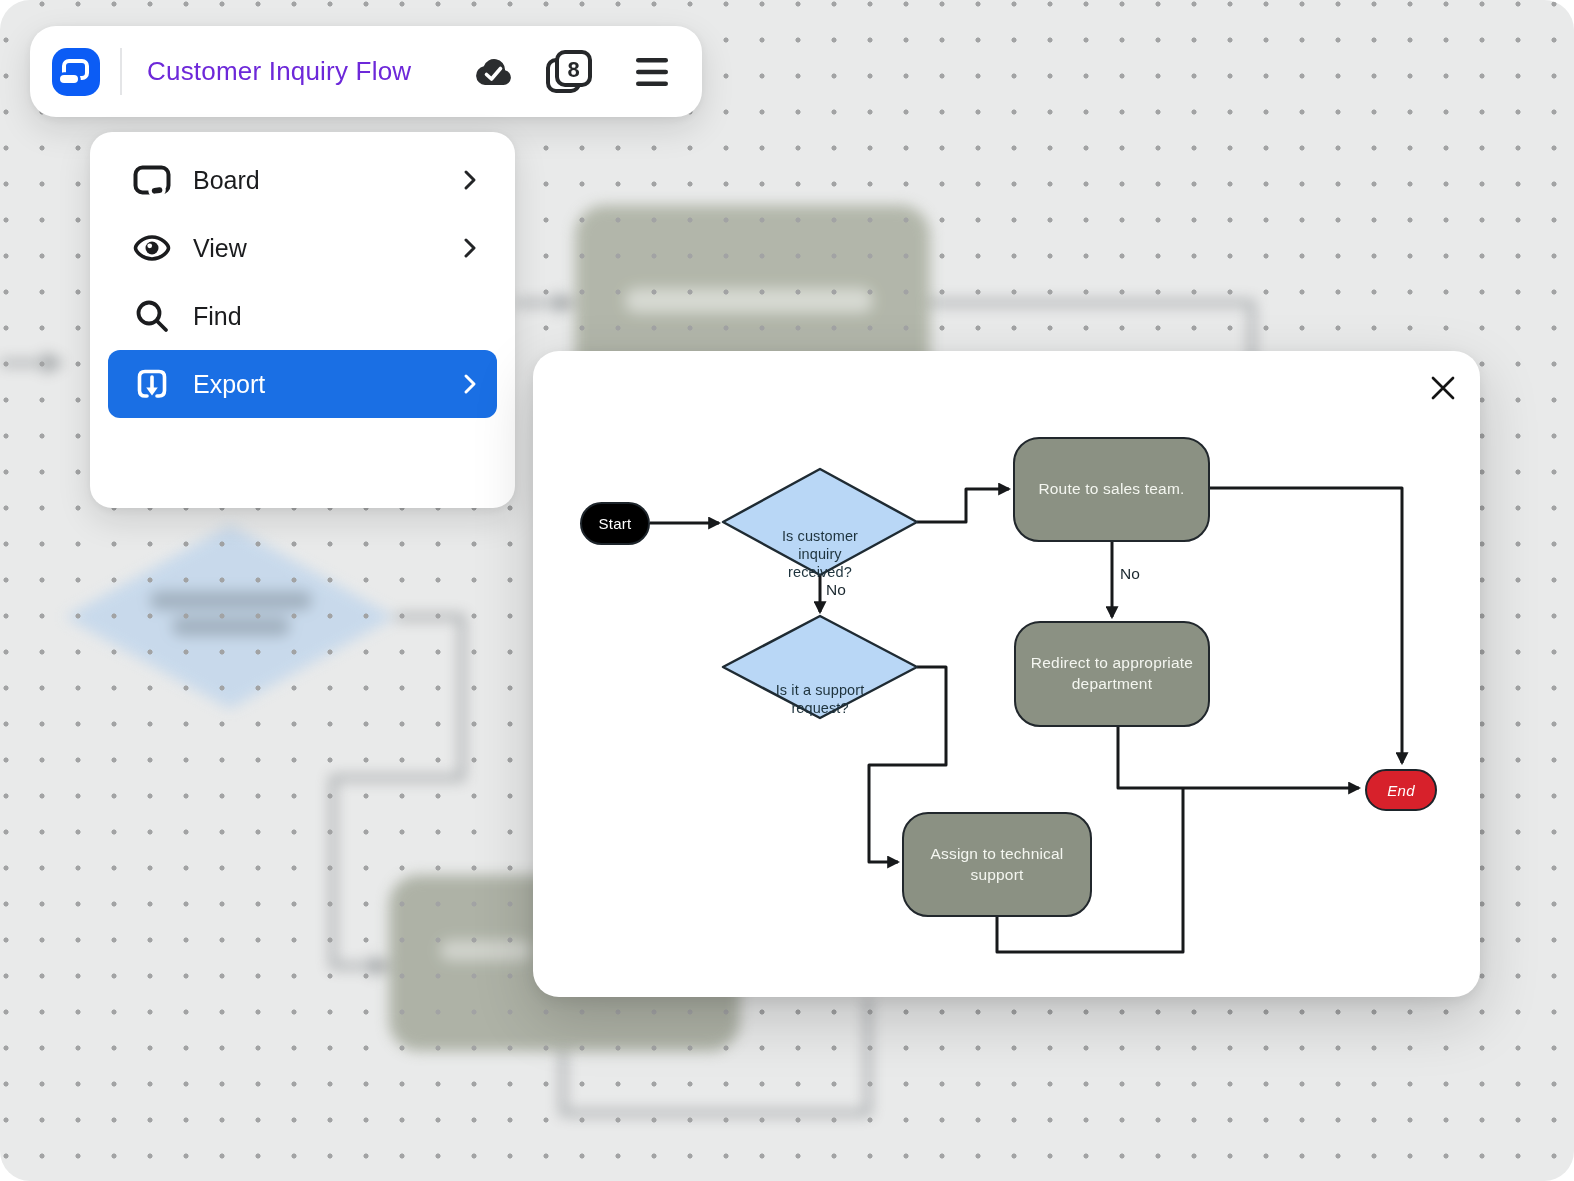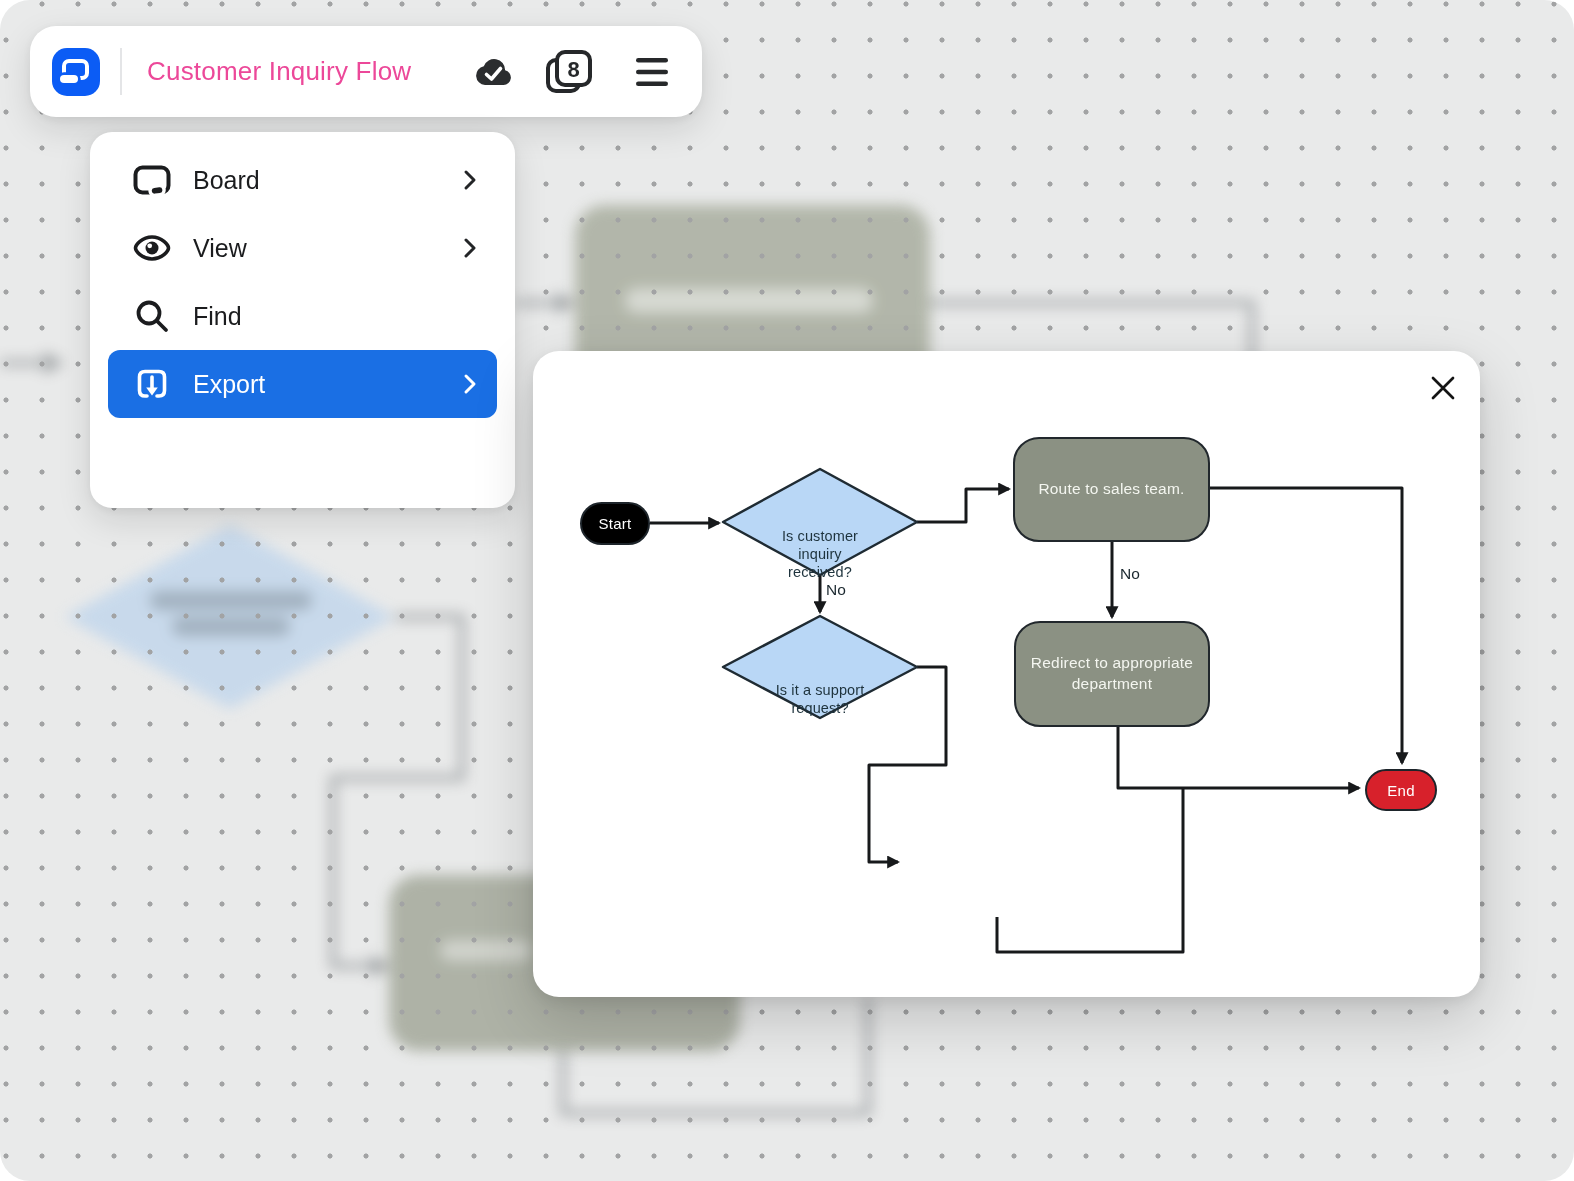--- a/index.html
+++ b/index.html
@@ -20,21 +20,21 @@
   .toolbar { left:30px; top:26px; width:672px; height:91px; border-radius:26px; }
   .logo {
     position:absolute; left:22px; top:22px; width:48px; height:48px; border-radius:15px;
     background:#0b5cf5;
   }
   .logo .board-frame { position:absolute; left:10px; top:11px; width:27px; height:21px; border:4.5px solid #fff; border-radius:7px; }
   .logo .board-pen { position:absolute; left:8px; top:27px; width:18px; height:8px; border-radius:4.5px; background:#fff; box-shadow:0 0 0 2.8px #0b5cf5; }
   .tb-divider { position:absolute; left:90px; top:22px; width:2px; height:47px; background:#e4e5e7; }
   .tb-title {
     position:absolute; left:117px; top:0; height:91px; display:flex; align-items:center;
-    font-size:26px; color:#ec4899; letter-spacing:.2px; font-weight:500;
+    font-size:26px; color:#6d28d9; letter-spacing:.2px; font-weight:500;
   }
   .tb-icon { position:absolute; top:0; height:91px; display:flex; align-items:center; cursor:pointer; }
   .tb-cloud { left:443px; }
   .tb-pages { left:513px; }
   .tb-burger { left:605px; }
   
   .menu { left:90px; top:132px; width:425px; height:376px; border-radius:22px; padding-top:14px; }
   .menu-item {
     position:relative; height:68px; display:flex; align-items:center;
     padding:0 38px 0 43px; cursor:pointer; color:#1b1c1e;
@@ -46,21 +46,21 @@
     margin:0 18px; padding:0 20px 0 25px; border-radius:12px; background:#1a6fe4; color:#ffffff;
   }
   
   .modal { left:533px; top:351px; width:947px; height:646px; border-radius:26px; box-shadow:0 22px 60px rgba(0,0,0,.18), 0 4px 14px rgba(0,0,0,.08); }
   .modal-close { position:absolute; right:22px; top:22px; width:30px; height:30px; display:flex; align-items:center; justify-content:center; cursor:pointer; }
   .flow { position:absolute; inset:0; }
   .flow-svg { position:absolute; left:0; top:0; }
   .node { position:absolute; display:flex; align-items:center; justify-content:center; text-align:center; }
   .terminator { border:2.5px solid #1d242a; border-radius:22px; color:#ffffff; font-size:15px; font-weight:500; letter-spacing:.3px; }
   .node-start { left:47px; top:151px; width:70px; height:43px; background:#000000; }
-  .node-end   { left:832px; top:418px; width:72px; height:42px; background:#d7212b; }
+  .node-end   { left:832px; top:418px; width:72px; height:42px; background:#d7212b;font-style:italic; }
   .process {
     border:2.5px solid #21272c; border-radius:26px; background:#8b9183; color:#f4f6f0;
     font-size:15.5px; font-weight:500; line-height:1.35; white-space:pre-line; letter-spacing:.2px;
   }
   .node-route    { left:480px; top:86px;  width:197px; height:105px; }
   .node-redirect { left:481px; top:270px; width:196px; height:106px; }
   .node-assign   { left:369px; top:461px; width:190px; height:105px; }
   .decision-label {
     position:absolute; width:160px; display:flex; align-items:center; justify-content:center; text-align:center;
     color:#1e333d; font-size:14.5px; font-weight:500; line-height:1.25; white-space:pre-line; letter-spacing:.1px;margin-top:32px;
@@ -227,20 +227,22 @@
 
       <div class="node terminator node-start">Start</div>
       <div class="decision-label d1-label">Is customer
 inquiry
 received?</div>
       <div class="node process node-route">Route to sales team.</div>
       <div class="decision-label d2-label">Is it a support
 request?</div>
       <div class="node process node-redirect">Redirect to appropriate
 department</div>
+      <div class="node process node-assign">Assign to technical
+support</div>
       <div class="node terminator node-end">End</div>
 
       <div class="edge-label no1">No</div>
       <div class="edge-label no2">No</div>
     </div>
   </div>
 
 </div>
 
 </body></html>

